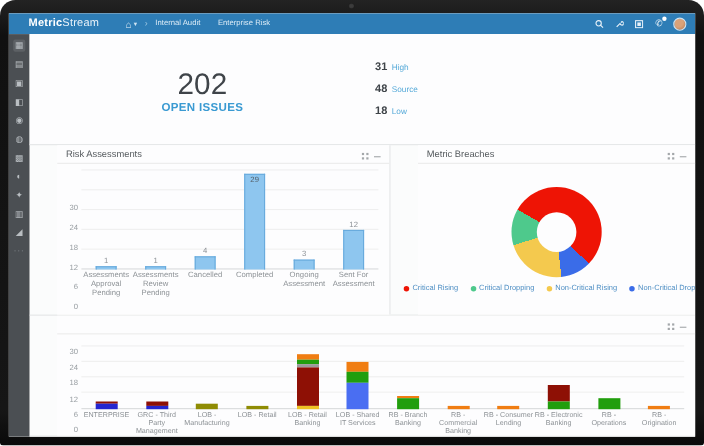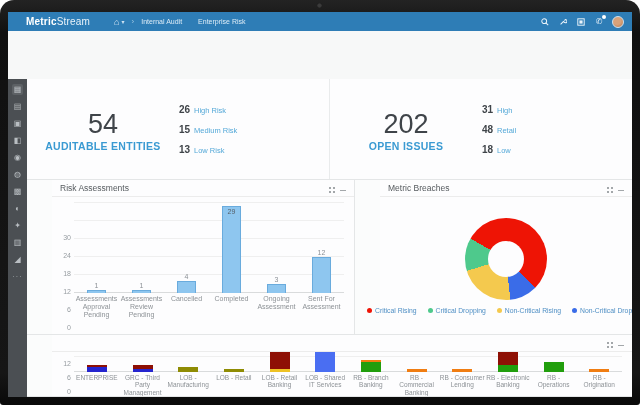--- a/index.html
+++ b/index.html
@@ -4,21 +4,21 @@
 <style>
   * { margin:0; padding:0; box-sizing:border-box; }
   html,body { width:640px; height:405px; background:#ffffff; font-family:"Liberation Sans", sans-serif; overflow:hidden; }
 
   
   .monitor { position:relative; width:640px; height:405px;
     background:linear-gradient(180deg,#232323 0%,#101010 8%,#161616 92%,#090909 100%);
     border-radius:14px 14px 3px 3px; padding:12px 8px 8px 8px; }
   .webcam { position:absolute; top:3px; left:317px; width:5px; height:5px; border-radius:50%;
     background:#3c3c3c; box-shadow:0 0 1px #000 inset; }
-  .screen { width:624px; height:385px; background:#f7f8f8; overflow:hidden; display:flex; flex-direction:column;gap:48px; }
+  .screen { width:624px; height:385px; background:#f7f8f8; overflow:hidden; display:flex; flex-direction:column; }
 
   
   .navbar { height:19px; flex:0 0 19px; background:#2e7db6; display:flex; align-items:center; padding:0 8px 0 18px; color:#fff; }
   .brand { font-size:10px; letter-spacing:.2px; white-space:nowrap; }
   .brand b { font-weight:bold; } .brand span { font-weight:normal; color:#eaf3fa; }
   .nav-home { margin-left:24px; font-size:9px; color:#e8f2fa; display:flex; align-items:center; gap:2px; cursor:default; }
   .nav-caret { font-size:6px; color:#cfe4f3; }
   .nav-sep { margin:0 7px; color:#9cc6e2; font-size:8px; }
   .nav-tabs { display:flex; gap:16px; }
   .nav-tab { font-size:7px; color:#dcecf7; white-space:nowrap; }
@@ -141,53 +141,33 @@
           <div class="side-ic">◐</div>
           <div class="side-ic">✦</div>
           <div class="side-ic">▥</div>
           <div class="side-ic">◢</div>
           <div class="side-more">···</div>
         </div>
 
       <div class="main">
 
         <div class="kpi-row">
-          <div class="kpi-panel left">
-            <div class="kpi-main">
-              <div class="kpi-value">54</div>
-              <div class="kpi-label">AUDITABLE ENTITIES</div>
-            </div>
-            <div class="kpi-stats" id="stats-0">
-                <div class="stat-row">
-                  <div class="stat-value">26</div>
-                  <div class="stat-label">High Risk</div>
-                </div>
-                <div class="stat-row">
-                  <div class="stat-value">15</div>
-                  <div class="stat-label">Medium Risk</div>
-                </div>
-                <div class="stat-row">
-                  <div class="stat-value">13</div>
-                  <div class="stat-label">Low Risk</div>
-                </div>
-              </div>
-          </div>
           <div class="kpi-panel">
             <div class="kpi-main">
               <div class="kpi-value">202</div>
               <div class="kpi-label">OPEN ISSUES</div>
             </div>
             <div class="kpi-stats" id="stats-1">
                 <div class="stat-row">
                   <div class="stat-value">31</div>
                   <div class="stat-label">High</div>
                 </div>
                 <div class="stat-row">
                   <div class="stat-value">48</div>
-                  <div class="stat-label">Retail</div>
+                  <div class="stat-label">Source</div>
                 </div>
                 <div class="stat-row">
                   <div class="stat-value">18</div>
                   <div class="stat-label">Low</div>
                 </div>
               </div>
           </div>
         </div>
 
         <div class="mid-row">

